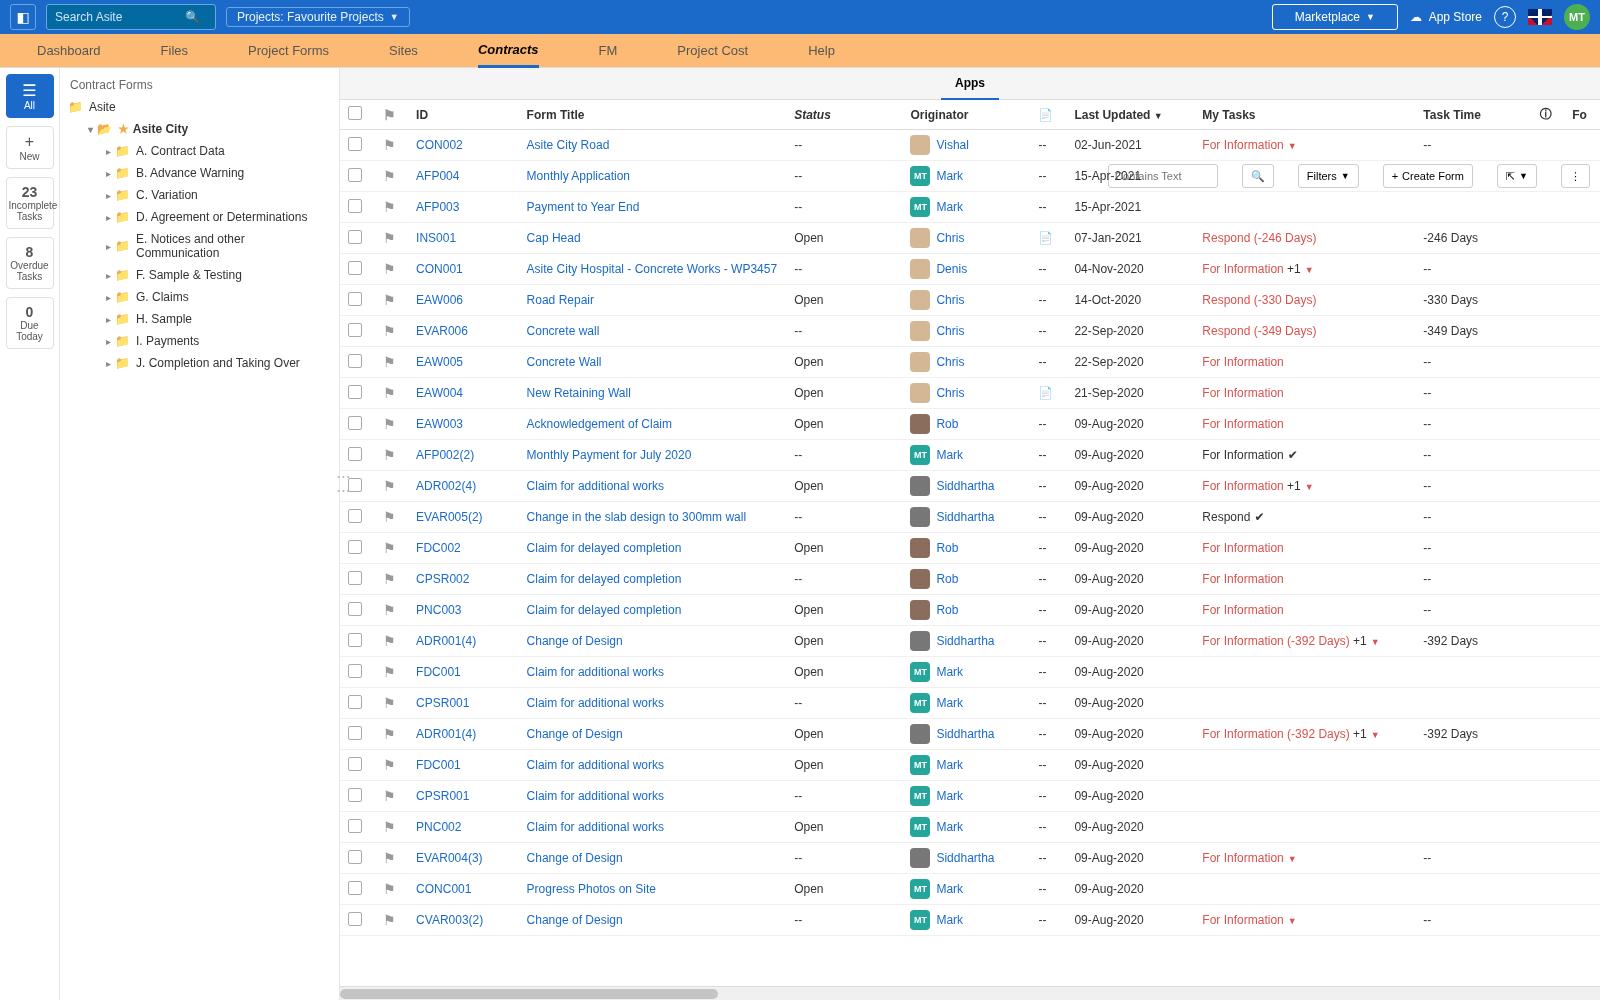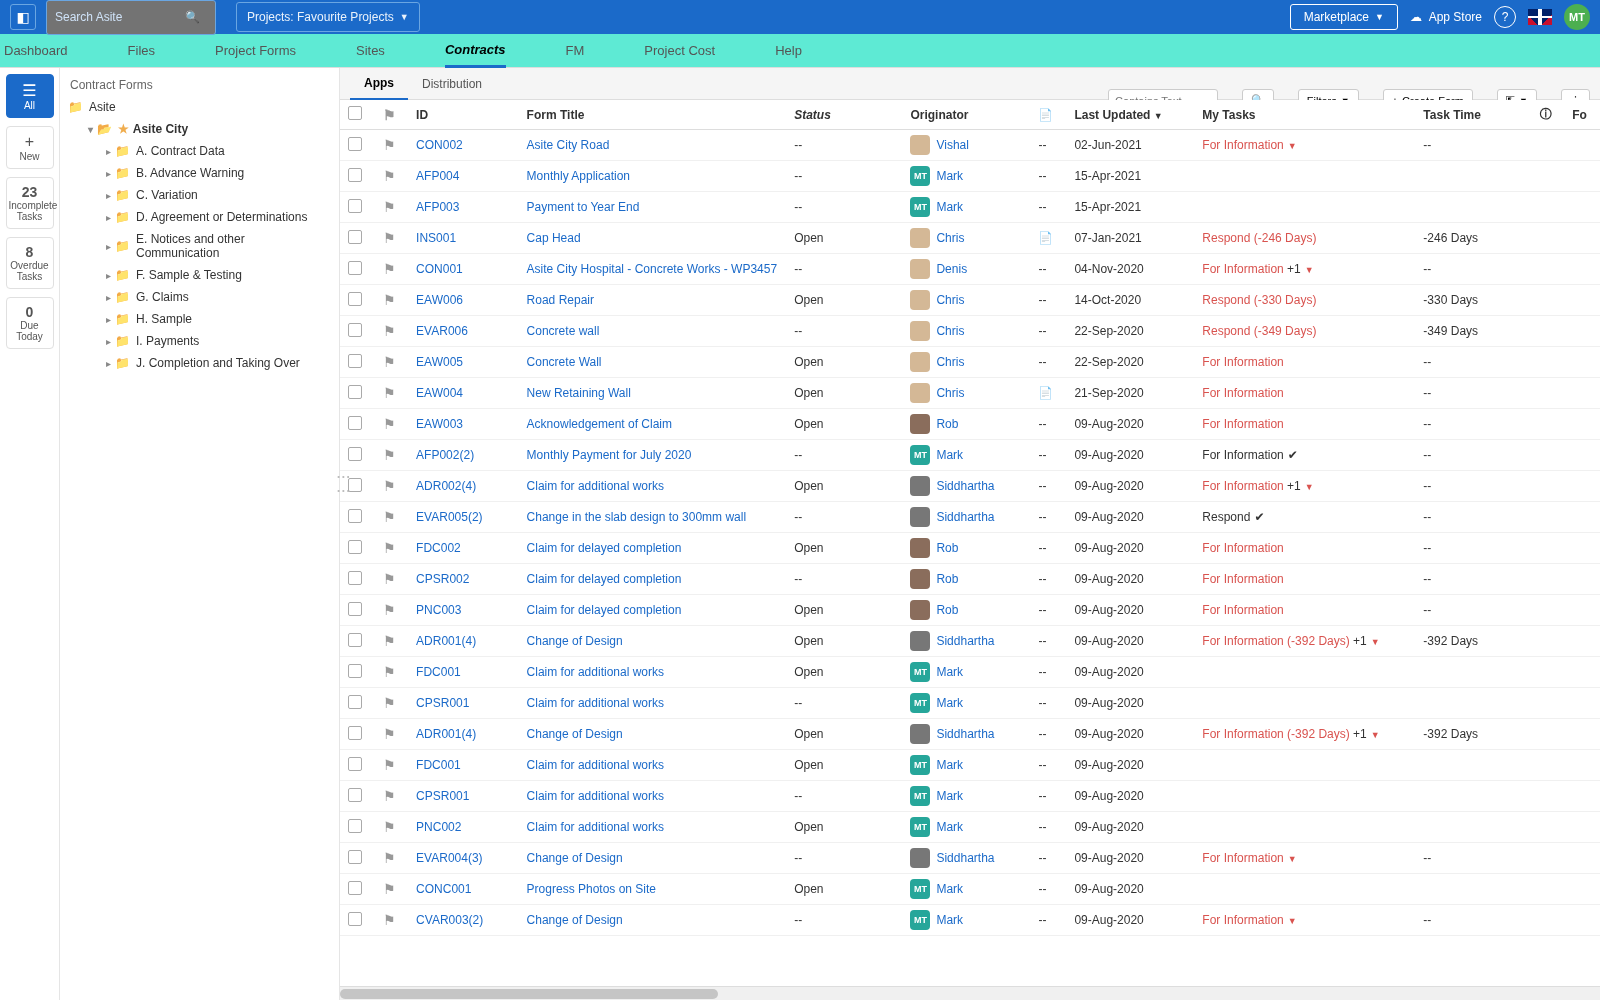--- a/index.html
+++ b/index.html
@@ -1,34 +1,34 @@
 <!DOCTYPE html>
 <html><head>
 <meta charset="utf-8">
 <style>
 * { box-sizing: border-box; margin: 0; padding: 0; }
 body { font-family: "Segoe UI", Arial, sans-serif; font-size: 12px; color: #333; background: #fff; overflow: hidden; width: 1600px; height: 1000px; }
 
 
 .topbar { height: 34px; background: #1b6ac9; display: flex; align-items: center; padding: 0 10px; color: #fff; }
 .logo { width: 26px; height: 26px; background: #1b6ac9; border: 1px solid #6aa6e2; border-radius: 3px; display: flex; align-items: center; justify-content: center; font-size: 14px; margin-right: 10px; }
-.searchbox { display: flex; align-items: center; background: #737373; border: 1px solid #6aa6e2; border-radius: 3px; height: 35px; width: 170px; padding: 0 8px; margin-right: 20px; }
+.searchbox { display: flex; align-items: center; background: #0369a1; border: 1px solid #6aa6e2; border-radius: 3px; height: 26px; width: 170px; padding: 0 8px; margin-right: 10px; }
 .searchbox input { background: transparent; border: none; color: #eaf2fb; font-size: 12px; outline: none; width: 130px; }
 .searchbox input::placeholder { color: #cfe2f7; }
-.projbox { display: flex; align-items: center; background: #1b6ac9; border: 1px solid #6aa6e2; border-radius: 3px; height: 30px; padding: 0 10px; color: #eaf2fb; cursor: pointer; }
+.projbox { display: flex; align-items: center; background: #1b6ac9; border: 1px solid #6aa6e2; border-radius: 3px; height: 20px; padding: 0 10px; color: #eaf2fb; cursor: pointer; }
 .topbar-right { margin-left: auto; display: flex; align-items: center; gap: 12px; }
-.mktbtn { border: 1px solid #fff; border-radius: 3px; height: 26px; padding: 0 13px; display: flex; align-items: center; cursor: pointer; color:#fff;}
+.mktbtn { border: 1px solid #fff; border-radius: 3px; height: 26px; padding: 0 22px; display: flex; align-items: center; cursor: pointer; color:#fff;}
 .cloud-icon::before { content: "☁"; margin-right: 4px; }
 .help-circ { width: 22px; height: 22px; border: 1px solid #fff; border-radius: 50%; display: flex; align-items: center; justify-content: center; cursor: pointer; }
 .flag { width: 24px; height: 16px; background: linear-gradient(45deg,#c8102e 25%, transparent 25%), linear-gradient(-45deg,#c8102e 25%, transparent 25%), #012169; position: relative; }
 .flag::after{content:"";position:absolute;inset:0;background:linear-gradient(to bottom,transparent 42%,#fff 42%,#fff 58%,transparent 58%),linear-gradient(to right,transparent 42%,#fff 42%,#fff 58%,transparent 58%);}
 .avatar-mt { width: 26px; height: 26px; border-radius: 50%; background: #4caf50; display: flex; align-items: center; justify-content: center; color: #fff; font-size: 11px; font-weight: bold; }
 
 
-.navtabs { height: 34px; border-bottom: 1px solid #ddd; display: flex; align-items: center; padding-left: 4px; gap: 60px; background:#5eead4;}
+.navtabs { height: 34px; border-bottom: 1px solid #ddd; display: flex; align-items: center; padding-left: 37px; gap: 60px; background:#fdba74;}
 .navtab { color: #555; cursor: pointer; font-size: 13px; padding: 8px 0; }
 .navtab.active { color: #000; font-weight: bold; border-bottom: 3px solid #1b6ac9; font-style: italic; }
 
 
 .main { display: flex; height: calc(1000px - 68px); }
 
 
 .rail { width: 60px; border-right: 1px solid #e5e5e5; display: flex; flex-direction: column; align-items: center; padding-top: 6px; gap: 8px; }
 .rail-item { width: 48px; border: 1px solid #e0e0e0; border-radius: 4px; padding: 6px 2px; text-align: center; font-size: 10px; color: #555; cursor: pointer; background:#fff;}
 .rail-item.active { background: #1b6ac9; color: #fff; border-color:#1b6ac9;}
@@ -41,21 +41,21 @@
 .tree-node { display: flex; align-items: center; padding: 4px 4px; cursor: pointer; font-size: 12px; color: #333; }
 .tree-node .fold { color: #f0ad4e; margin-right: 6px; }
 .tree-node.sel { font-weight: bold; }
 .tree-children { padding-left: 18px; }
 .tree-children .tree-node { padding-left: 6px; }
 .tree-children .tree-node .chev { color:#888; margin-right:4px; font-size:10px;}
 .star { color: #f0ad4e; margin-right:4px;}
 
 
 .content { flex: 1; display: flex; flex-direction: column; overflow: hidden; }
-.subtabs { height: 32px; background: #f5f5f5; border-bottom: 1px solid #ddd; display: flex; align-items: center; padding: 0 10px; }
+.subtabs { height: 32px; background: #f5f5f5; border-bottom: 1px solid #ddd; display: flex; align-items: center; padding: 0 10px; flex-direction: column; }
 .subtab { padding: 8px 14px; font-size: 12px; color: #555; cursor: pointer; }
 .subtab.active { color: #000; border-bottom: 2px solid #1b6ac9; font-weight:600;}
 .toolbar-right { margin-left: auto; display: flex; align-items: flex-start; gap: 24px; margin-top: 34px; }
 .tb-input { border: 1px solid #ccc; border-radius: 3px; height: 24px; padding: 0 6px; font-size: 11px; width: 110px; }
 .tb-btn { border: 1px solid #ccc; border-radius: 3px; height: 24px; padding: 0 8px; font-size: 11px; background: #fff; cursor: pointer; display:flex; align-items:center; gap:4px;}
 
 
 .tbl-wrap { flex:1; overflow-y: scroll; overflow-x: auto; position:relative;}
 table { width: 100%; border-collapse: collapse; font-size: 12px; }
 th { text-align: left; padding: 6px 8px; border-bottom: 1px solid #ddd; color: #333; font-weight: 600; background: #fff; position: sticky; top:0; z-index:1;}

